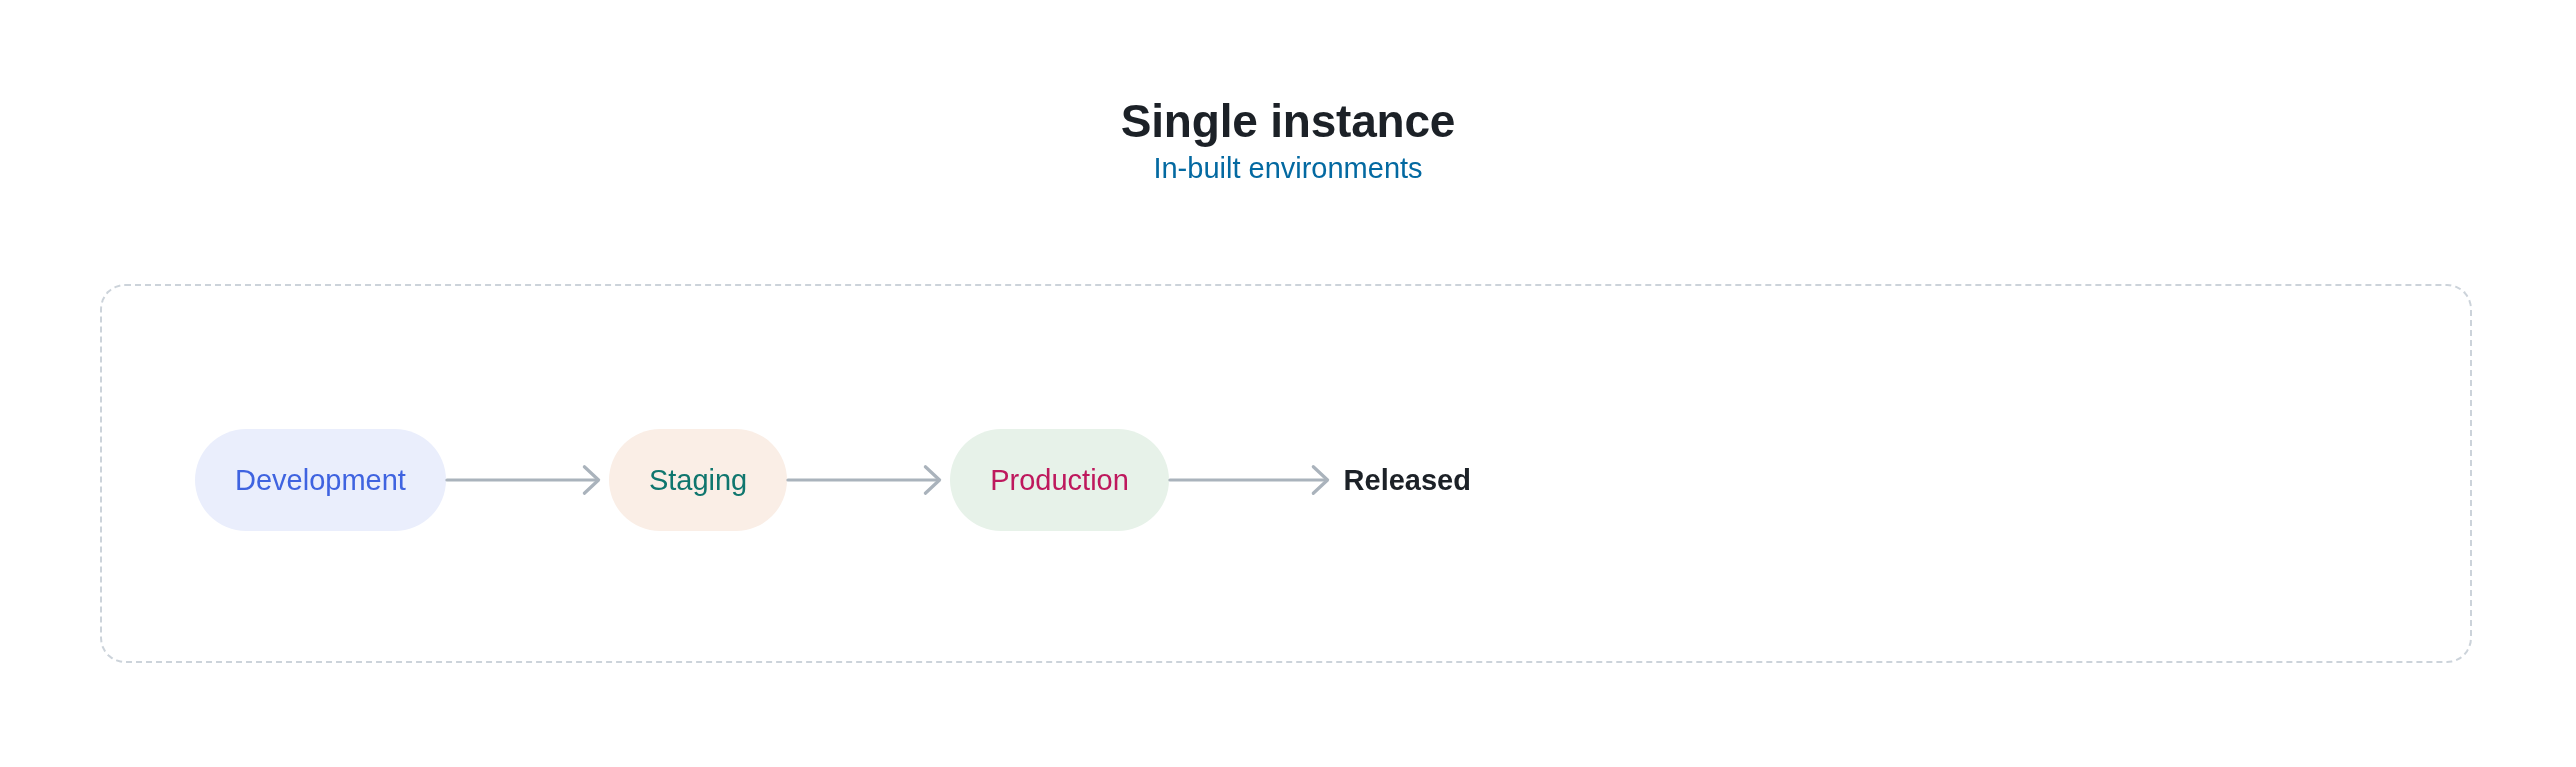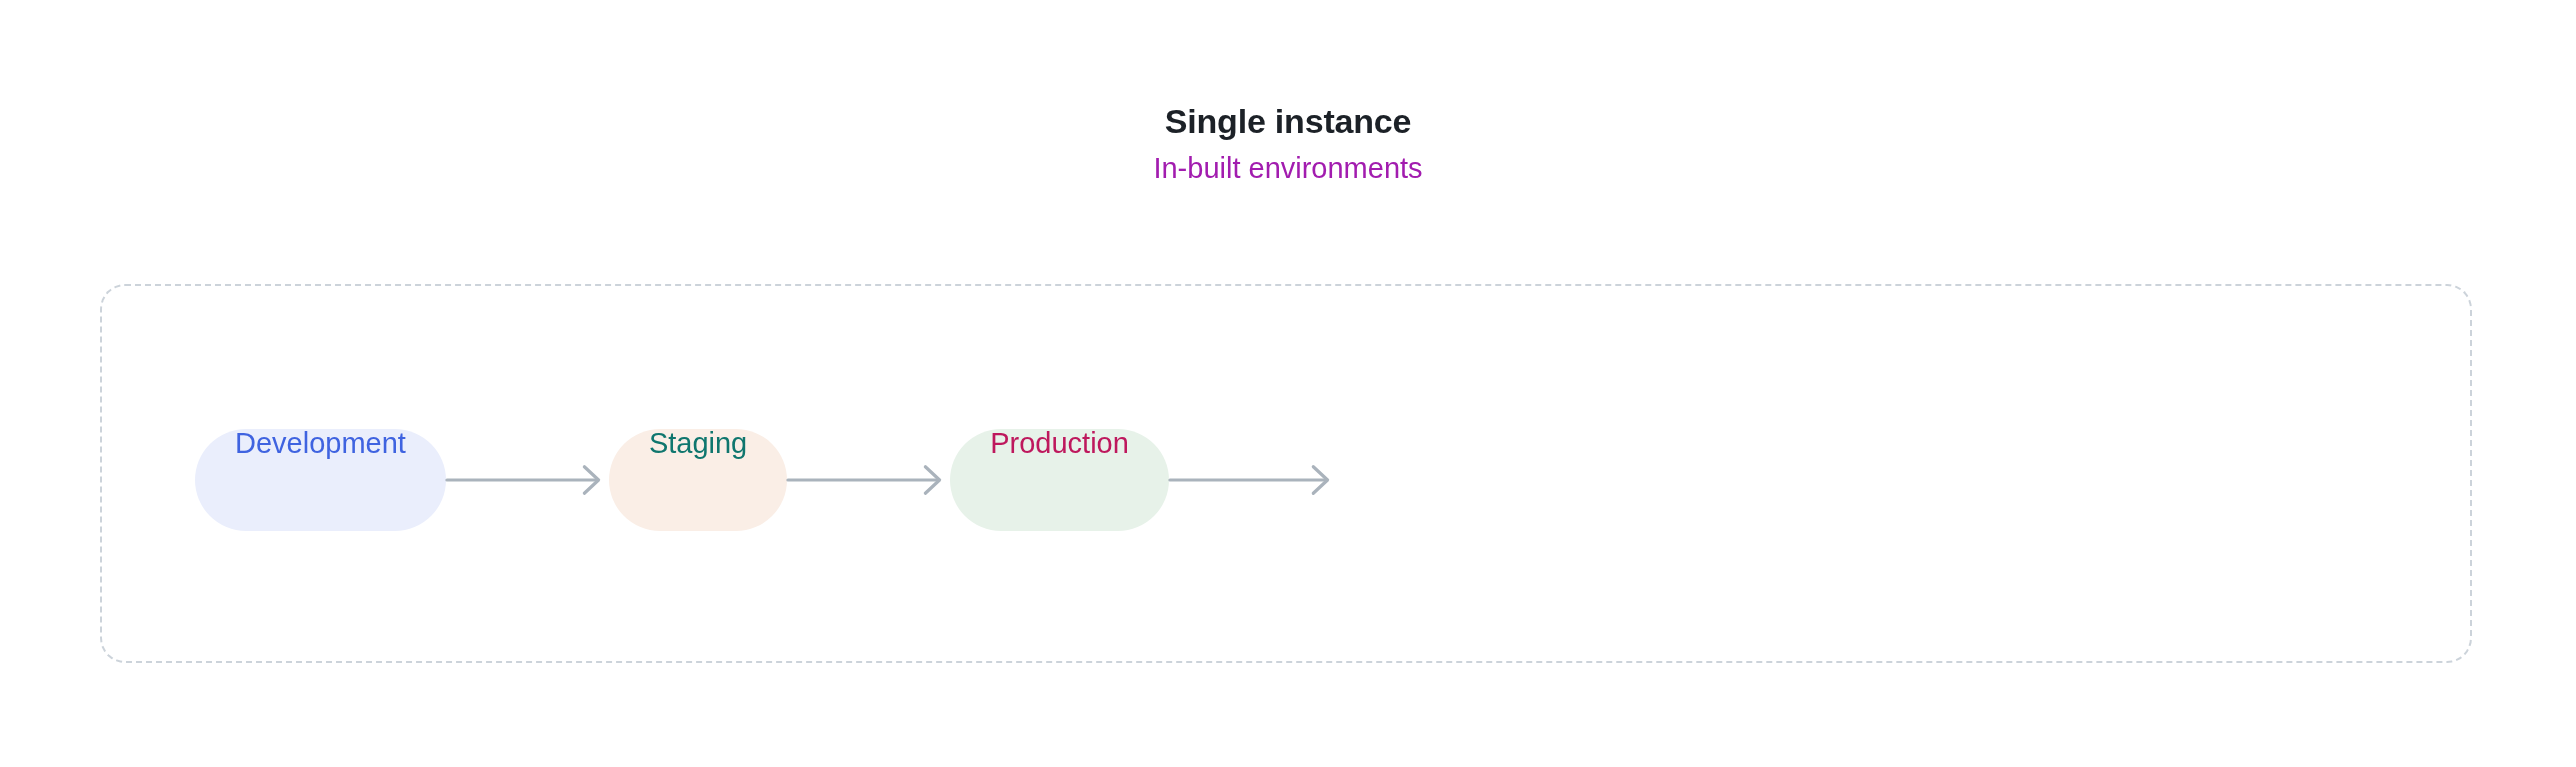--- a/index.html
+++ b/index.html
@@ -25,31 +25,31 @@
 
   
   .header {
     position: absolute;
     left: 0;
     top: 99px;
     width: 2576px;
     text-align: center;
   }
   .title {
-    font-size: 34px;
+    font-size: 46px;
     font-weight: 700;
     letter-spacing: -0.2px;
     color: #1c2127;
     line-height: 44px;
     margin: 0;
   }
   .subtitle {
     font-size: 29px;
     font-weight: 400;
-    color: #a21caf;
+    color: #0369a1;
     line-height: 42px;
     margin: 0;
     margin-top: 3.8px;
   }
 
   
   .flow-box {
     position: absolute;
     left: 100px;
     top: 284px;
@@ -71,20 +71,21 @@
     display: flex;
     flex-direction: row;
     align-items: center;
     justify-content: flex-start;
     padding-left: 93px;
     box-sizing: border-box;
   }
 
   .stage {
     display: inline-flex;
+    align-items: center;
     justify-content: center;
     box-sizing: border-box;
     height: 102px;
     border-radius: 51px;
     font-size: 29px;
     font-weight: 400;
     line-height: 1;
     white-space: nowrap;
     padding: 0 40px;
   }
@@ -147,18 +148,21 @@
         <span>Production</span>
       </div>
 
       <div class="connector" id="conn-2" style="width: 169px;">
         <svg width="169" height="38" viewBox="0 0 178 40" fill="none">
           <path d="M1 20 H166" stroke="#aab3bc" stroke-width="3.4" stroke-linecap="round"></path>
           <path d="M152 6 L167 20 L152 34" stroke="#aab3bc" stroke-width="3.4" stroke-linecap="round" stroke-linejoin="round" fill="none"></path>
         </svg>
       </div>
 
+      <div class="stage plain" id="stage-3" style="color: rgb(28, 33, 39); background: transparent;">
+        <span>Released</span>
+      </div>
 
     </div>
   </div>
 
 </div>
 
 
 </body></html>

